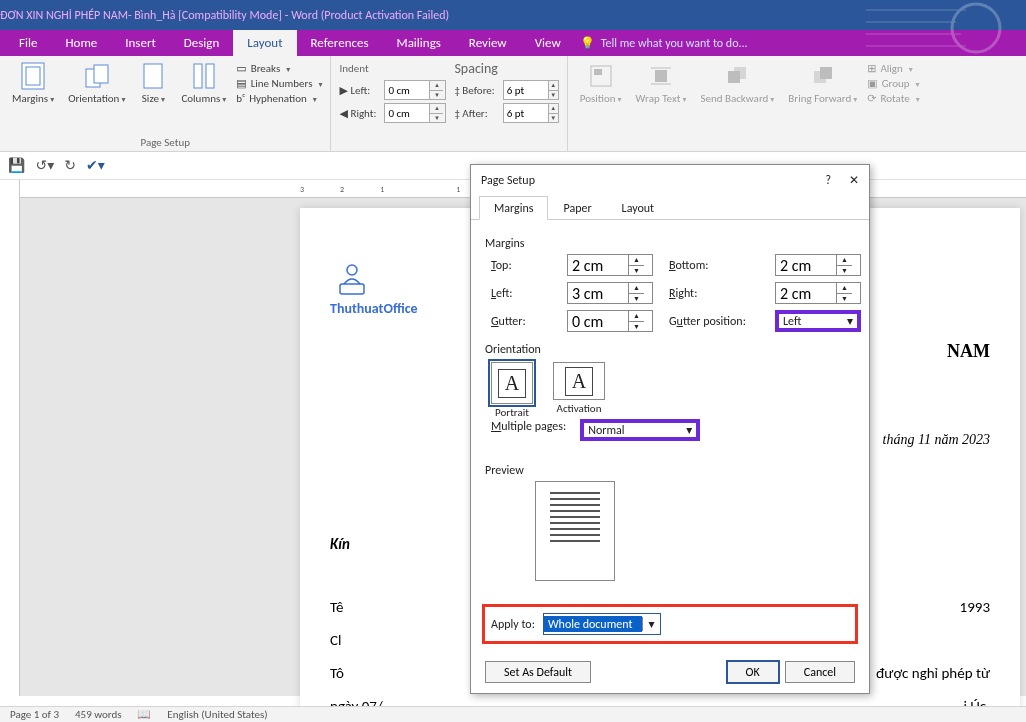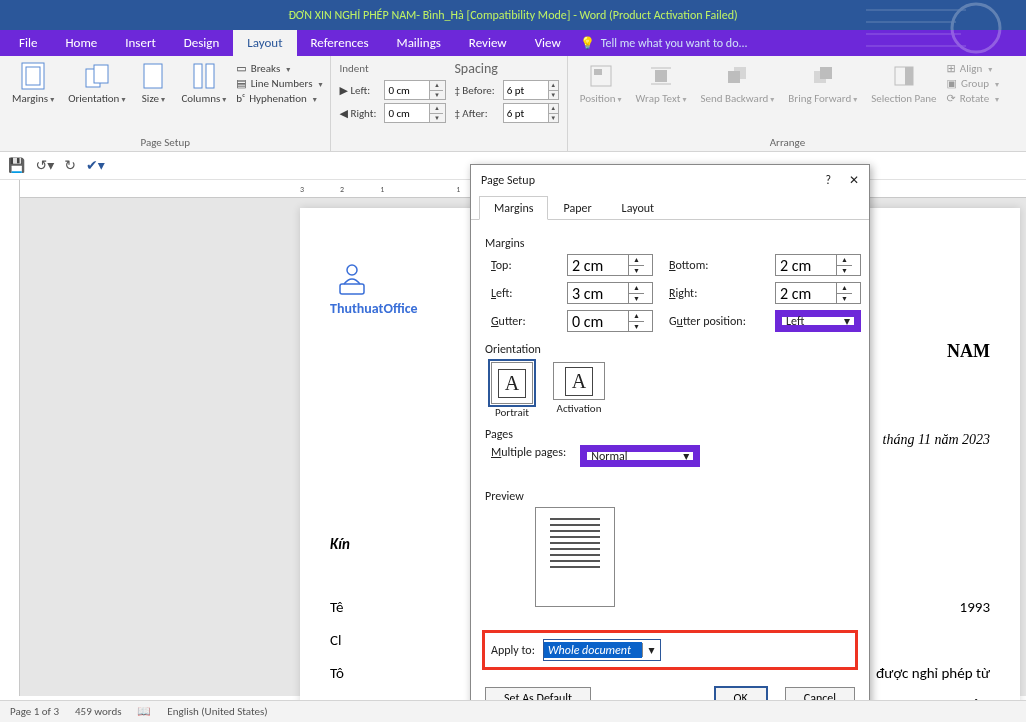--- a/index.html
+++ b/index.html
@@ -1,23 +1,23 @@
 <!DOCTYPE html>
 <html><head>
 <meta charset="utf-8">
 <style>
 * { margin: 0; padding: 0; box-sizing: border-box; font-family: "Segoe UI", Calibri, sans-serif; }
 body { width: 1026px; height: 722px; background: #fff; overflow: hidden; position: relative; }
 
 
-.titlebar { height: 30px; background: #2b579a; color: #bef264; display: flex; align-items: center; justify-content: center; font-size: 12px; position: relative; }
+.titlebar { height: 30px; background: #2b579a; color: #f0abfc; display: flex; align-items: center; font-size: 12px; position: relative; }
 .titlebar .swirl { position: absolute; right: 0; top: 0; opacity: .25; }
 
 
-.menubar { height: 26px; background: #6d28d9; display: flex; align-items: center; padding-left: 5px; }
+.menubar { height: 26px; background: #a21caf; display: flex; align-items: center; padding-left: 5px; }
 .menubar .tab { color: #fff; padding: 0 14px; height: 26px; line-height: 26px; font-size: 13px; cursor: pointer; }
 .menubar .tab.active { background: #f3f3f3; color: #2b579a; }
 .menubar .tell { color: #cfe0f7; font-size: 12px; display: flex; align-items: center; gap: 5px; margin-left: 6px; }
 
 
 .ribbon { height: 96px; background: #f3f3f3; border-bottom: 1px solid #d4d4d4; display: flex; }
 .group { border-right: 1px solid #d4d4d4; padding: 4px 8px 2px 8px; display: flex; flex-direction: column; justify-content: space-between; }
 .group-label { text-align: center; font-size: 11px; color: #666; padding-top: 2px; }
 .group-body { display: flex; gap: 6px; }
 .big-btn { display: flex; flex-direction: column; align-items: center; gap: 2px; font-size: 11px; color: #444; padding: 2px 4px; cursor: pointer; }
@@ -55,38 +55,38 @@
 .dialog .dtab.active { border-color: #ccc; background: #fff; border-bottom: 1px solid #fff; }
 .dialog .dbody { padding: 10px 14px; }
 .section-lbl { margin: 6px 0 4px 0; }
 .margingrid { display: grid; grid-template-columns: 60px 86px 90px 86px; gap: 6px 16px; align-items: center; margin-left: 6px; }
 .underline-hot { text-decoration: underline; }
 .dspin { display: flex; border: 1px solid #888; height: 22px; }
 .dspin input { width: 60px; border: none; padding: 0 4px; font-size: 16px; outline: none; }
 .dspin .ar { width: 16px; display: flex; flex-direction: column; border-left: 1px solid #888; }
 .dspin .ar span { flex: 1; display: flex; align-items: center; justify-content: center; font-size: 7px; cursor: pointer; }
 .dspin .ar span:first-child { border-bottom: 1px solid #888; }
-.dsel { height: 22px; border: 7px solid #6d28d9; display: flex; align-items: center; justify-content: space-between; padding: 0 4px; cursor: pointer; }
+.dsel { height: 22px; border: 4px solid #6d28d9; display: flex; align-items: center; justify-content: space-between; padding: 0 4px; cursor: pointer; }
 .orient { display: flex; gap: 20px; margin: 6px 0 0 6px; }
 .orient .opt { display: flex; flex-direction: column; align-items: center; gap: 2px; font-size: 11px; cursor: pointer; }
 .orient .thumb { width: 42px; height: 42px; border: 1px solid #888; display: flex; align-items: center; justify-content: center; background: #fff; }
 .orient .opt.sel .thumb { outline: 2px solid #2b579a; outline-offset: 1px; }
 .orient .A { font-family: "Times New Roman", serif; font-size: 20px; border: 1px solid #444; padding: 2px 6px; }
 .preview-box { width: 80px; height: 100px; border: 1px solid #888; background: #fff; margin: 4px 0 0 50px; padding: 10px 14px; display: flex; flex-direction: column; gap: 4px; }
 .preview-box .ln { height: 2px; background: #555; }
 .apply-row { display: flex; align-items: center; gap: 8px; margin-top: 26px; padding: 6px; outline: 3px solid #e32; }
 .apply-sel { flex: 0 0 118px; height: 22px; border: 1px solid #2b579a; display: flex; align-items: center; }
-.apply-sel .val { background: #0a62c9; color: #fff; padding: 1px 4px; flex: 1; font-style: italic; }
+.apply-sel .val { background: #0a62c9; color: #fff; padding: 1px 4px; flex: 1; }
 .apply-sel .dd { width: 18px; text-align: center; border-left: 1px solid #888; cursor: pointer; }
 .dlg-buttons { display: flex; justify-content: space-between; align-items: center; padding: 10px 14px; }
 .btn { border: 1px solid #888; background: #f4f4f4; padding: 3px 18px; cursor: pointer; font-size: 12px; }
 .btn.primary { border: 1px solid #2b579a; outline: 1px solid #2b579a; }
 
 
-.status { position: absolute; bottom: 0; left: 0; right: 0; height: 22px; background: #f3f3f3; border-top: 1px solid #d4d4d4; display: flex; align-items: center; gap: 16px; padding-left: 10px; font-size: 11px; color: #555; }
+.status { position: absolute; bottom: 0; left: 0; right: 0; height: 16px; background: #f3f3f3; border-top: 1px solid #d4d4d4; display: flex; align-items: center; gap: 16px; padding-left: 10px; font-size: 11px; color: #555; }
 
 
 svg { display: block; }
 .chev::after { content: "▾"; font-size: 8px; margin-left: 2px; color: #666; }
 </style>
 </head>
 <body>
 
 <div class="titlebar">
   <span>ĐƠN XIN NGHỈ PHÉP NAM- Bình_Hà [Compatibility Mode] - Word (Product Activation Failed)</span>
@@ -241,45 +241,35 @@
         </div>
       <div class="big-btn" style="opacity:.5">
           <span class="ic">
             <svg width="24" height="24">
               <rect x="3" y="7" width="12" height="12" fill="#bbb"></rect>
               <rect x="9" y="3" width="12" height="12" fill="#888"></rect>
             </svg>
           </span>
           <span class="chev">Bring Forward</span>
         </div>
-      <div class="big-btn" style="opacity:.5">
-          <span class="ic">
-            <svg width="24" height="24">
-              <rect x="3" y="3" width="18" height="18" fill="none" stroke="#888"></rect>
-              <rect x="13" y="3" width="8" height="18" fill="#888"></rect>
-            </svg>
-          </span>
-          <span>Selection Pane</span>
-        </div>
       <div class="small-list" style="opacity:.5">
         <div class="small-item chev">
             <span>⊞</span>
             <span>Align</span>
           </div>
         <div class="small-item chev">
             <span>▣</span>
             <span>Group</span>
           </div>
         <div class="small-item chev">
             <span>⟳</span>
             <span>Rotate</span>
           </div>
       </div>
     </div>
-    <div class="group-label">Arrange</div>
   </div>
 </div>
 
 <div class="qat">
   <span>💾</span>
   <span>↺▾</span>
   <span>↻</span>
   <span style="color:#2b579a">✔▾</span>
 </div>
 
@@ -389,21 +379,20 @@
         <span>Portrait</span>
       </div>
       <div class="opt">
         <div class="thumb" style="width:52px;height:38px">
             <span class="A">A</span>
           </div>
         <span>Activation</span>
       </div>
     </div>
 
-    <div class="section-lbl" style="margin-top:8px">Pages</div>
     <div style="display:flex;gap:14px;margin-left:6px">
       <span><span class="underline-hot">M</span>ultiple pages:</span>
       <div class="dsel" style="width:120px">
           <span>Normal</span>
           <span>▾</span>
         </div>
     </div>
 
     <div class="section-lbl" style="margin-top:22px">Preview</div>
     <div class="preview-box">
@@ -421,21 +410,21 @@
     <div class="apply-row">
       <span>Apply to:</span>
       <div class="apply-sel">
         <span class="val">Whole document</span>
         <span class="dd">▾</span>
       </div>
     </div>
   </div>
   <div class="dlg-buttons">
     <button class="btn">Set As Default</button>
-    <div style="display:flex;gap:18px">
+    <div style="display:flex;gap:6px">
       <button class="btn primary">OK</button>
       <button class="btn">Cancel</button>
     </div>
   </div>
 </div>
 
 <div class="status">
   <span>Page 1 of 3</span>
   <span>459 words</span>
   <span>📖</span>

